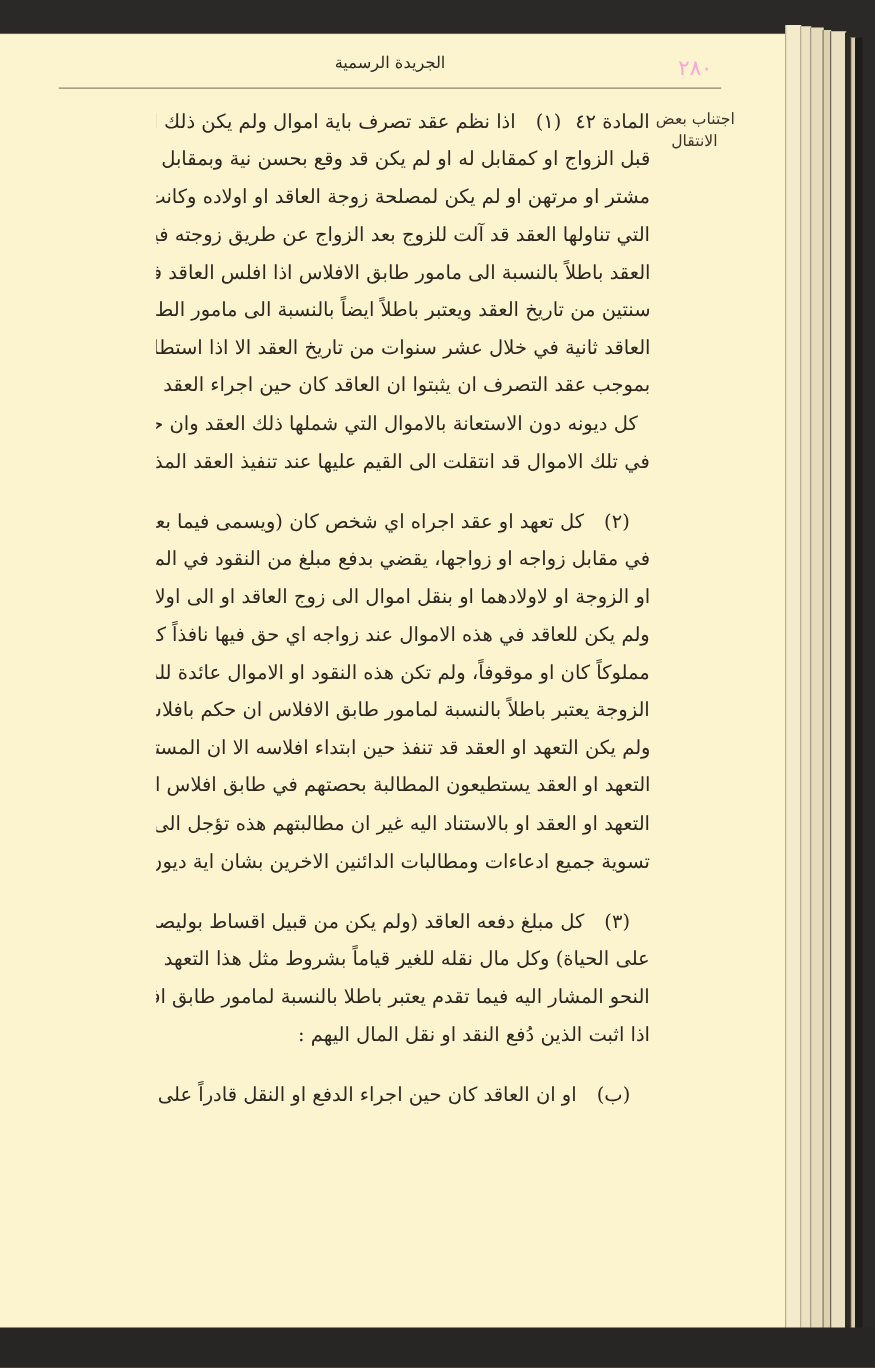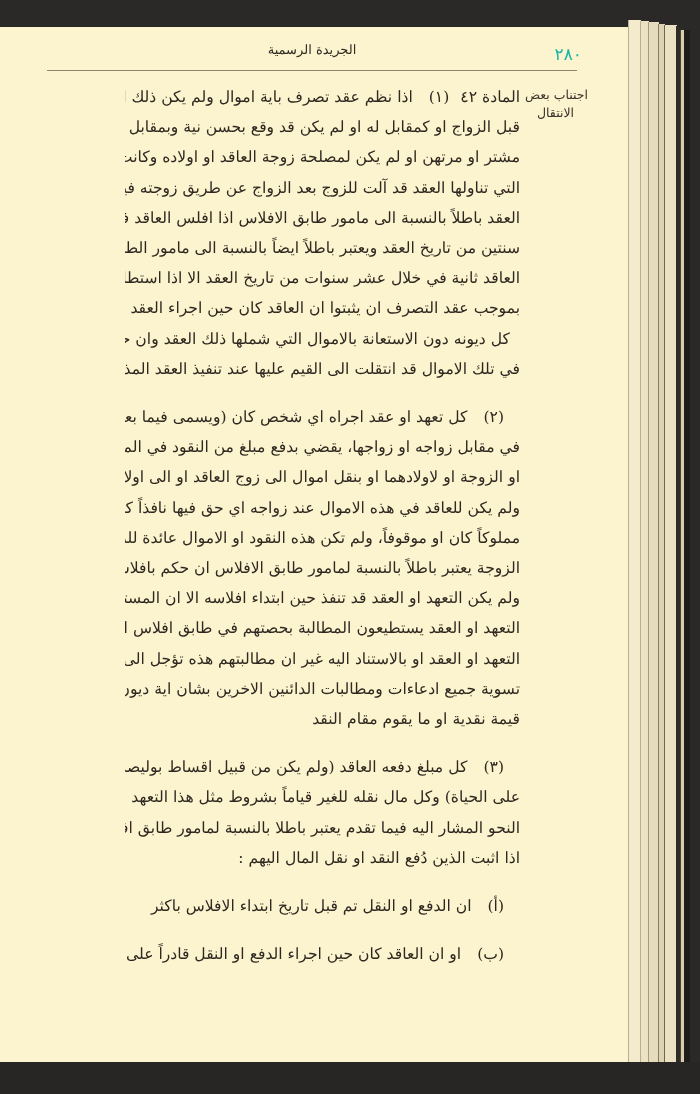--- a/index.html
+++ b/index.html
@@ -52,25 +52,25 @@
     .header {
       position: absolute;
       top: 38px;
       left: 42px;
       width: 540px;
       height: 30px;
       direction: rtl;
     }
     .page-number {
       position: absolute;
-      right: 0;
+      right: 12px;
       top: 6px;
       font-family: "DejaVu Serif", serif;
       font-size: 17px;
-      color: #14b8a6;
+      color: #f9a8d4;
       letter-spacing: 1px;
     }
     .running-title {
       position: absolute;
       left: 50%;
       transform: translateX(-50%);
       top: 4px;
       font-family: "DejaVu Serif", serif;
       font-size: 13px;
       color: #2f2a22;
@@ -177,32 +177,30 @@
         <span class="line" style="padding-right:16px;"><span class="clause-num">(٢)</span><span>كل تعهد او عقد اجراه اي شخص كان (ويسمى فيما بعد بالعاقد)</span></span>
         <span class="line">في مقابل زواجه او زواجها، يقضي بدفع مبلغ من النقود في المستقبل للزوج</span>
         <span class="line">او الزوجة او لاولادهما او بنقل اموال الى زوج العاقد او الى اولادهما</span>
         <span class="line">ولم يكن للعاقد في هذه الاموال عند زواجه اي حق فيها نافذاً كان او معلقاً،</span>
         <span class="line">مملوكاً كان او موقوفاً، ولم تكن هذه النقود او الاموال عائدة للزوج او</span>
         <span class="line">الزوجة يعتبر باطلاً بالنسبة لمامور طابق الافلاس ان حكم بافلاس العاقد</span>
         <span class="line">ولم يكن التعهد او العقد قد تنفذ حين ابتداء افلاسه الا ان المستحقين بموجب</span>
         <span class="line">التعهد او العقد يستطيعون المطالبة بحصتهم في طابق افلاس العاقد بمقتضى</span>
         <span class="line">التعهد او العقد او بالاستناد اليه غير ان مطالبتهم هذه تؤجل الى ما بعد</span>
         <span class="line">تسوية جميع ادعاءات ومطالبات الدائنين الاخرين بشان اية ديون ذات</span>
-        <span class="line">قيمة نقدية او ما يقوم مقام النقد</span>
       </p>
 
       <p class="para">
         <span class="line" style="padding-right:16px;"><span class="clause-num">(٣)</span><span>كل مبلغ دفعه العاقد (ولم يكن من قبيل اقساط بوليصة تأمين</span></span>
         <span class="line">على الحياة) وكل مال نقله للغير قياماً بشروط مثل هذا التعهد او العقد على</span>
         <span class="line">النحو المشار اليه فيما تقدم يعتبر باطلا بالنسبة لمامور طابق افلاس العاقد الا</span>
         <span class="line">اذا اثبت الذين دُفع النقد او نقل المال اليهم :</span>
       </p>
 
       <p class="para sub">
-        <span class="line" style="padding-right:16px;"><span class="clause-num">(أ)</span><span>ان الدفع او النقل تم قبل تاريخ ابتداء الافلاس باكثر</span></span>
       </p>
 
       <p class="para sub">
         <span class="line" style="padding-right:16px;"><span class="clause-num">(ب)</span><span>او ان العاقد كان حين اجراء الدفع او النقل قادراً على دفع</span></span>
       </p>
     </div>
   </div>
 
   <div class="bottom-shade"></div>
 </div>

